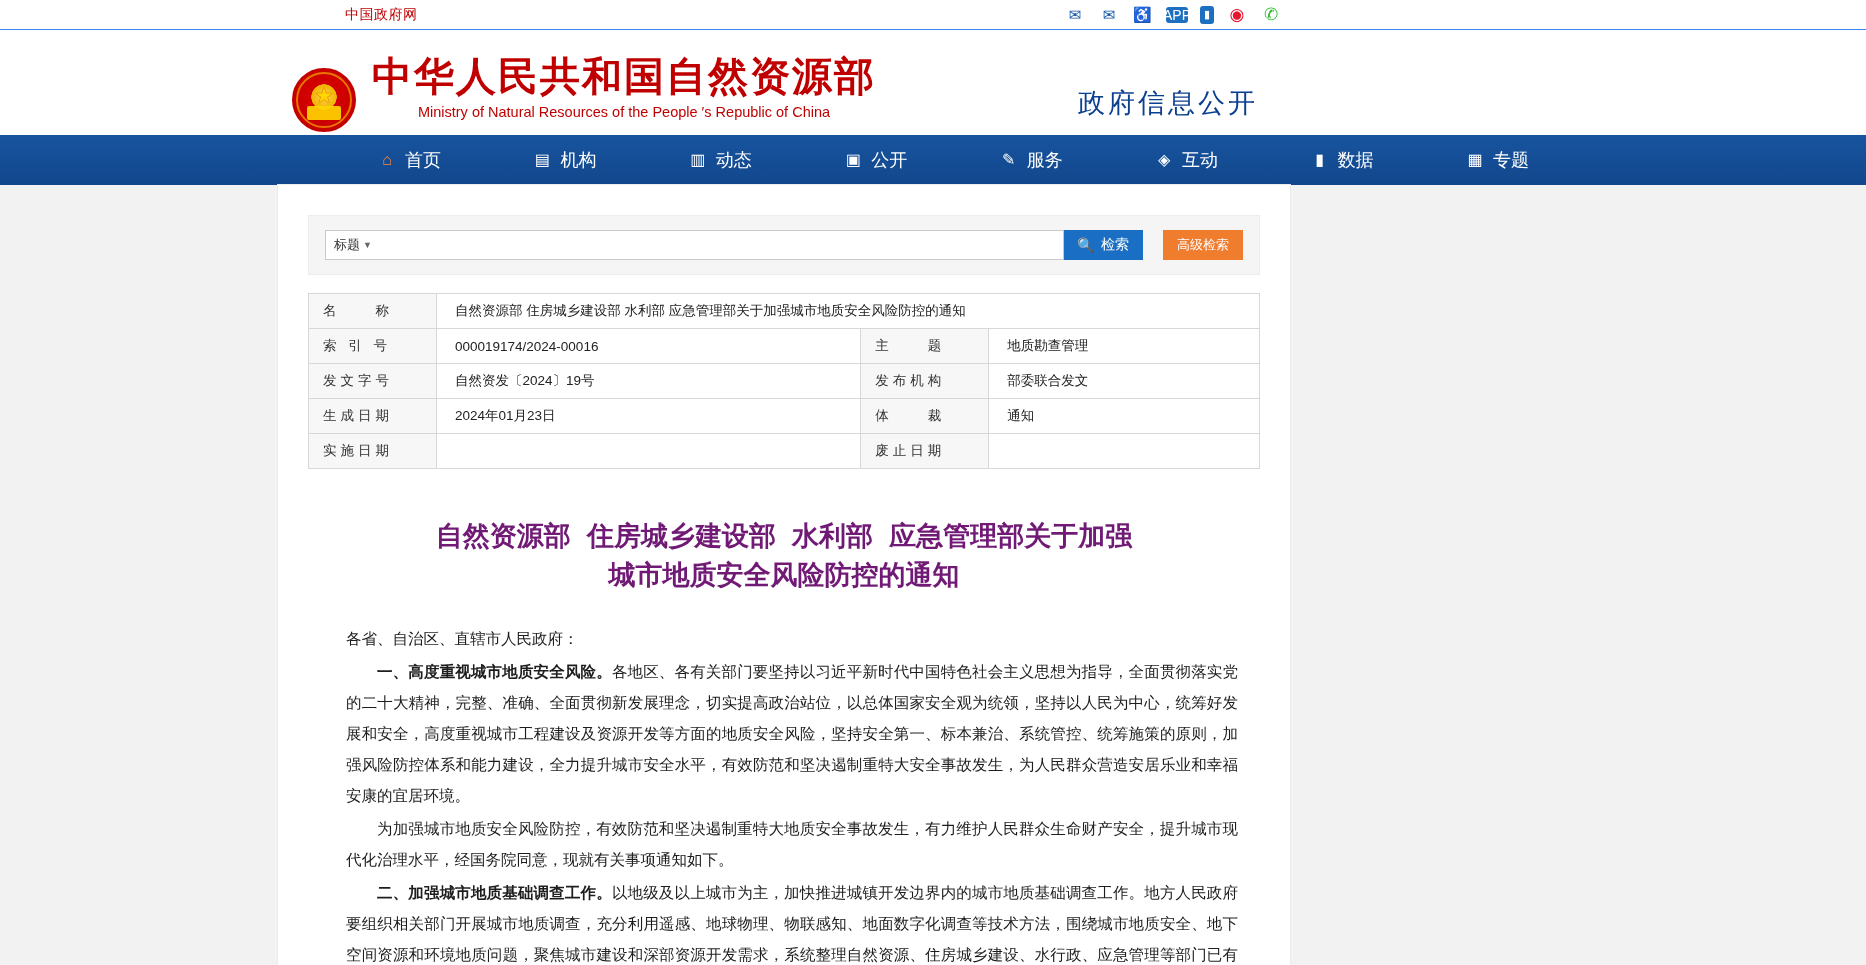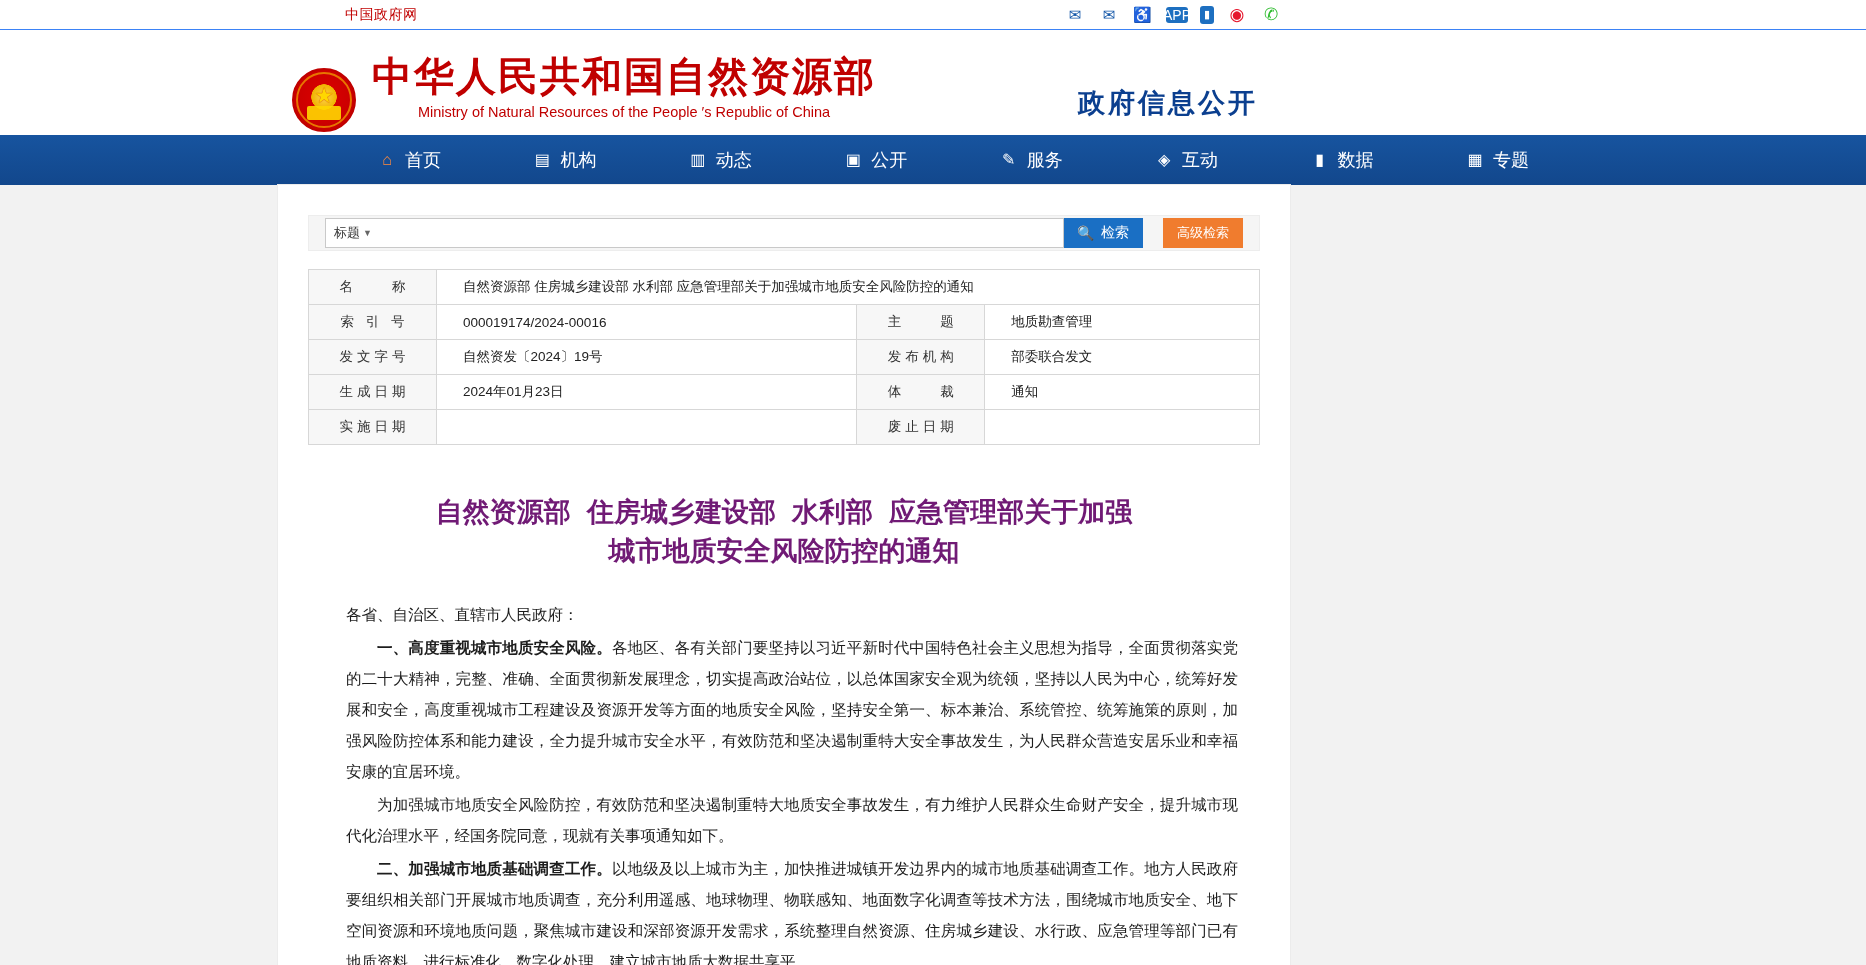--- a/index.html
+++ b/index.html
@@ -125,21 +125,21 @@
     margin-top: 6px;
     white-space: nowrap;
     text-align: center;
   }
   .gov-open {
     position: absolute;
     left: 1078px;
     top: 55px;
     color: #0b3f8f;
     font-size: 27px;
-    font-weight: bold;
+    font-weight: normal;
     letter-spacing: 3px;
     white-space: nowrap;
   }
 
   
   .nav {
     height: 50px;
     background: linear-gradient(180deg,#17549f 0%, #12478c 100%);
     display: flex;
     align-items: center;
@@ -186,21 +186,21 @@
     min-height: 600px;
     background: #ffffff;
     box-shadow: 0 0 0 1px #ececec;
   }
 
   
   .search-row {
     margin: 30px 30px 0 30px;
     background: #f5f5f5;
     border: 1px solid #ededed;
-    padding: 2px 16px;
+    padding: 14px 16px;
     display: flex;
     align-items: center;
     gap: 0;
     justify-content: space-between;
   }
   .select-box {
     width: 55px;
     height: 30px;
     background: #fff;
     border: 1px solid #c9c9c9;
@@ -258,26 +258,26 @@
     color: #222;
   }
   .meta-table td {
     border: 1px solid #d7d7d7;
     padding: 8px 10px;
     vertical-align: middle;
   }
   .meta-table td.k {
     width: 128px;
     background: #f7f7f7;
-    text-align: center;
+    text-align: left;
     color: #333;
     letter-spacing: 4px;
     padding-left: 14px;
   }
-  .meta-table td.v { background: #fff; padding-left: 26px; }
+  .meta-table td.v { background: #fff; padding-left: 18px; }
 
   
   .article {
     margin: 50px 52px 0 52px;
     padding-bottom: 30px;
   }
   .doc-title {
     text-align: center;
     font-size: 27px;
     font-weight: bold;

